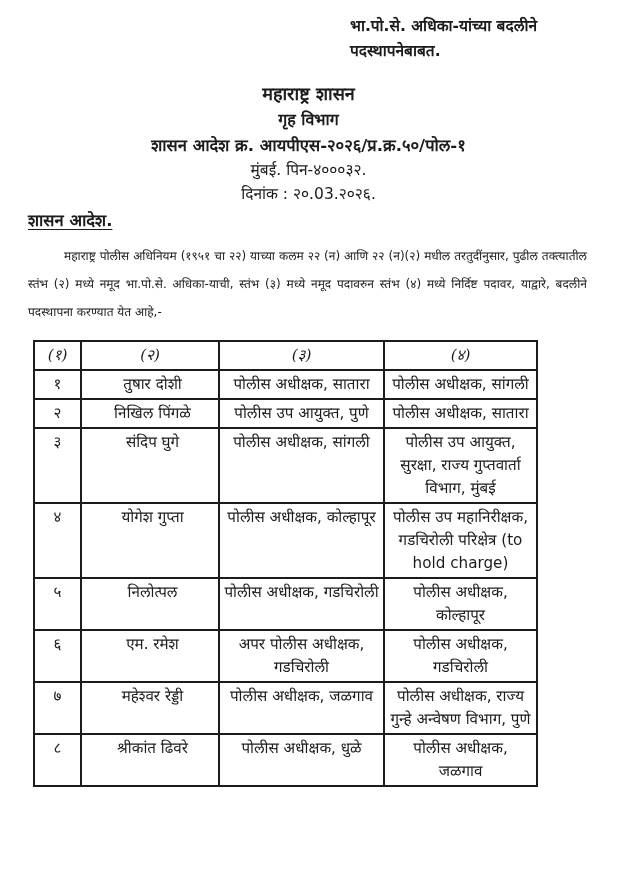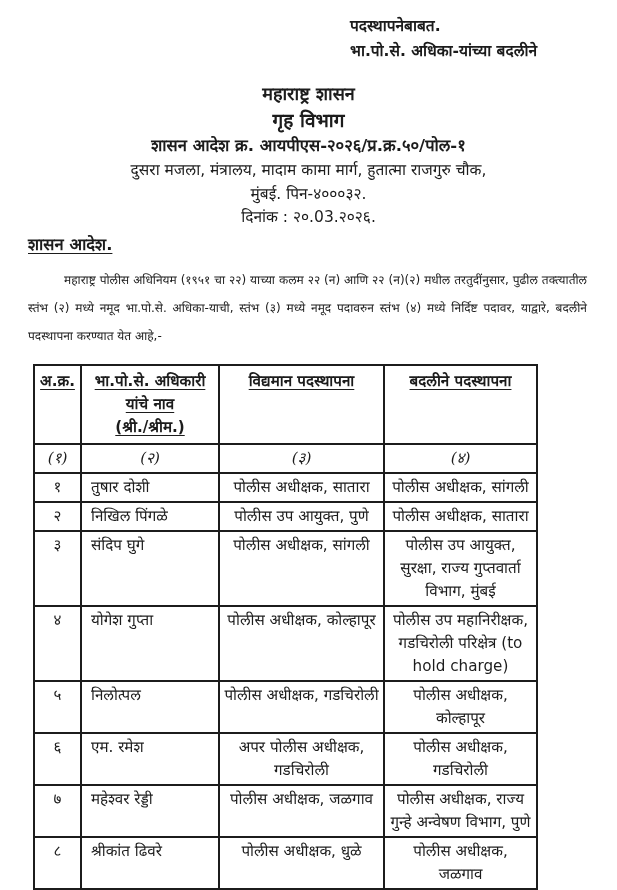--- a/index.html
+++ b/index.html
@@ -33,21 +33,21 @@
   }
   
   .center-block { text-align: center; }
   .gov-title {
     margin-top: 17px;
     font-size: 18px;
     font-weight: bold;
     line-height: 26px;
   }
   .dept-title {
-    font-size: 19px;
+    font-size: 16px;
     font-weight: bold;
     line-height: 26px;
   }
   .order-number {
     font-size: 16.5px;
     font-weight: bold;
     line-height: 26px;
   }
   .addr {
     font-size: 15.5px;
@@ -98,70 +98,53 @@
     display: block;
     text-decoration: underline;
     text-underline-offset: 3px;
   }
   .subheader td {
     text-align: center;
     font-style: italic;
     font-family: "DejaVu Serif", serif;
   }
   td.serial { text-align: center; }
-  td.name   { text-align: left; padding-left: 9px; margin-top: 12px; }
+  td.name   { text-align: center; padding-left: 9px; margin-top: 12px; }
   td.posting { text-align: center; margin-top: 19px; }
 </style>
 </head>
 <body>
 
 <div class="page">
 
   <div class="corner-note">
+    <div>भा.पो.से. अधिका-यांच्या बदलीने</div>
     <div>पदस्थापनेबाबत.</div>
-    <div>भा.पो.से. अधिका-यांच्या बदलीने</div>
   </div>
 
   <div class="center-block">
     <div class="gov-title">महाराष्ट्र शासन</div>
     <div class="dept-title">गृह विभाग</div>
     <div class="order-number">शासन आदेश क्र. आयपीएस-२०२६/प्र.क्र.५०/पोल-१</div>
-    <div class="addr">दुसरा मजला, मंत्रालय, मादाम कामा मार्ग, हुतात्मा राजगुरु चौक,</div>
     <div class="addr">मुंबई. पिन-४०००३२.</div>
     <div class="addr">दिनांक : २०.03.२०२६.</div>
   </div>
 
   <div class="section-heading">शासन आदेश.</div>
 
   <p class="order-paragraph">महाराष्ट्र पोलीस अधिनियम (१९५१ चा २२) याच्या कलम २२ (न) आणि २२ (न)(२) मधील तरतुदींनुसार, पुढील तक्त्यातील स्तंभ (२) मध्ये नमूद भा.पो.से. अधिका-याची, स्तंभ (३) मध्ये नमूद पदावरुन स्तंभ (४) मध्ये निर्दिष्ट पदावर, याद्वारे, बदलीने पदस्थापना करण्यात येत आहे,-</p>
 
   <table class="transfer-table">
     <colgroup>
       <col class="c1">
         <col class="c2">
         <col class="c3">
         <col class="c4">
     </colgroup>
     <thead>
-      <tr id="header-row">
-          <th>
-            <span class="th-line">अ.क्र.</span>
-          </th>
-          <th>
-            <span class="th-line">भा.पो.से. अधिकारी</span>
-            <span class="th-line">यांचे नाव</span>
-            <span class="th-line">(श्री./श्रीम.)</span>
-          </th>
-          <th>
-            <span class="th-line">विद्यमान पदस्थापना</span>
-          </th>
-          <th>
-            <span class="th-line">बदलीने पदस्थापना</span>
-          </th>
-        </tr>
       <tr class="subheader" id="subheader-row">
           <td>(१)</td>
           <td>(२)</td>
           <td>(३)</td>
           <td>(४)</td>
         </tr>
     </thead>
     <tbody id="table-body">
         <tr>
           <td class="serial">१</td>

